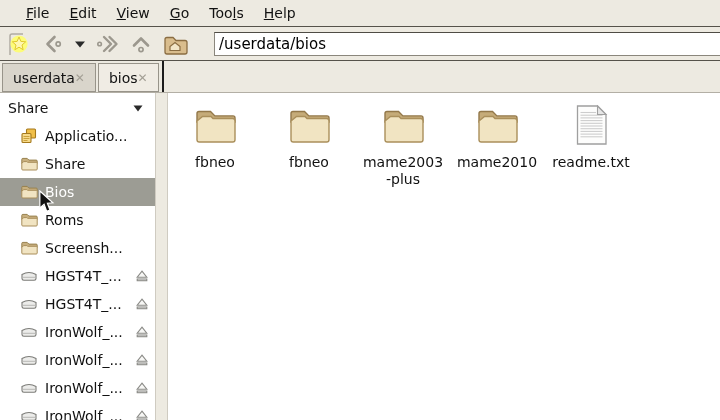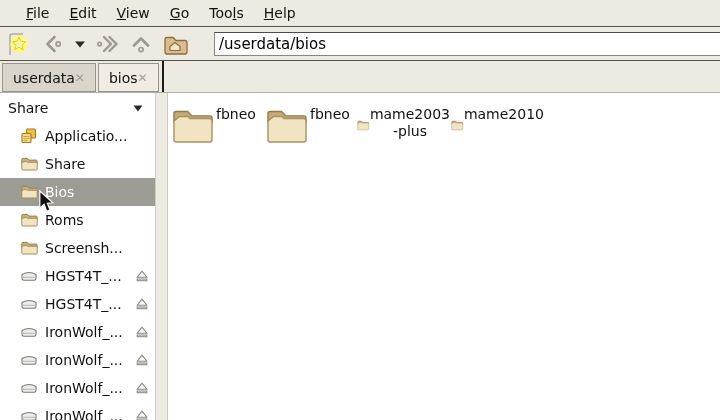--- a/index.html
+++ b/index.html
@@ -24,21 +24,21 @@
   .content{display:flex;height:327px}
   .sidebar{width:155px;background:#fff;overflow:hidden;flex:0 0 auto}
   .splitter{width:11px;background:#edeae1;border-left:1px solid #cfcbc1;border-right:1px solid #cfcbc1;flex:0 0 auto}
   .side-header{display:flex;align-items:center;justify-content:space-between;
     padding:5px 12px 4px 8px;height:20px}
   .side-row{height:28px;display:flex;align-items:center;gap:7px;padding-left:20px;white-space:nowrap}
   .side-row svg{flex:0 0 auto}
   .side-row.selected{background:#9c9c94;color:#fff}
   .eject{margin-left:auto;margin-right:5px;display:flex;align-items:center}
   .main{flex:1;background:#fff;display:flex;flex-wrap:wrap;align-content:flex-start;padding-top:8px}
-  .cell{width:94px;display:flex;flex-direction:row;align-items:flex-start;margin-bottom:6px}
+  .cell{width:94px;display:flex;flex-direction:column;align-items:center;margin-bottom:6px}
   .cell .flabel{margin-top:5px;text-align:center;white-space:pre-line;line-height:1.18}
   .cursor{position:absolute;left:38px;top:190px;z-index:9}
 </style>
 </head>
 <body>
 
 <div class="menubar">
   <div id="menu-items" style="display:flex">
       <span class="menu-item"><u>F</u>ile</span>
       <span class="menu-item"><u>E</u>dit</span>
@@ -254,18 +254,35 @@
         <div class="flabel">mame2003
 -plus</div>
       </div>
       <div class="cell" title="mame2010">
         <svg width="48" height="48" viewBox="0 0 48 48">
           <path d="M6 21 V12.5 Q6 10.5 8 10.5 H19.5 L23.9 14.9 H42 Q44 14.9 44 16.9 V21 Z" fill="#c5ab79" stroke="#93784a" stroke-width="1.4"></path>
           <path d="M8.3 41 Q6 41 6 38.7 L6 20 L11.5 15.5 L20 15.5 L22 17.5 L41.7 17.5 Q44 17.5 44 19.8 L44 38.7 Q44 41 41.7 41 Z" fill="#f1e4c2" stroke="#aa8f5b" stroke-width="1.4"></path>
         </svg>
         <div class="flabel">mame2010</div>
       </div>
+      <div class="cell" title="readme.txt">
+        <svg width="48" height="48" viewBox="0 0 48 48">
+          <path d="M10.5 5 H30.5 L39 13.5 V43 H10.5 Z" fill="#fdfdfc" stroke="#9f9f9f" stroke-width="1.3"></path>
+          <line x1="13.5" y1="11.5" x2="29" y2="11.5" stroke="#cdcdcd" stroke-width="1.1"></line>
+          <line x1="13.5" y1="14.2" x2="35.5" y2="14.2" stroke="#cdcdcd" stroke-width="1.1"></line>
+          <line x1="13.5" y1="16.9" x2="35.5" y2="16.9" stroke="#cdcdcd" stroke-width="1.1"></line>
+          <line x1="13.5" y1="19.599999999999998" x2="35.5" y2="19.599999999999998" stroke="#cdcdcd" stroke-width="1.1"></line>
+          <line x1="13.5" y1="22.299999999999997" x2="35.5" y2="22.299999999999997" stroke="#cdcdcd" stroke-width="1.1"></line>
+          <line x1="13.5" y1="24.999999999999996" x2="35.5" y2="24.999999999999996" stroke="#cdcdcd" stroke-width="1.1"></line>
+          <line x1="13.5" y1="27.699999999999996" x2="35.5" y2="27.699999999999996" stroke="#cdcdcd" stroke-width="1.1"></line>
+          <line x1="13.5" y1="30.399999999999995" x2="35.5" y2="30.399999999999995" stroke="#cdcdcd" stroke-width="1.1"></line>
+          <line x1="13.5" y1="33.099999999999994" x2="35.5" y2="33.099999999999994" stroke="#cdcdcd" stroke-width="1.1"></line>
+          <line x1="13.5" y1="35.8" x2="35.5" y2="35.8" stroke="#cdcdcd" stroke-width="1.1"></line>
+          <path d="M30.5 5 L39 13.5 H30.5 Z" fill="#e6e6e6" stroke="#9f9f9f" stroke-width="1.1"></path>
+        </svg>
+        <div class="flabel">readme.txt</div>
+      </div>
     </div>
 </div>
 
 <svg class="cursor" width="17" height="24" viewBox="0 0 12 18">
   <path d="M1 0.7 L1 13.4 L4.2 10.7 L6.1 15.9 L8.6 15 L6.7 9.9 L10.8 9.6 Z" fill="#111" stroke="#fff" stroke-width="0.9"></path>
 </svg>
 
 </body></html>

